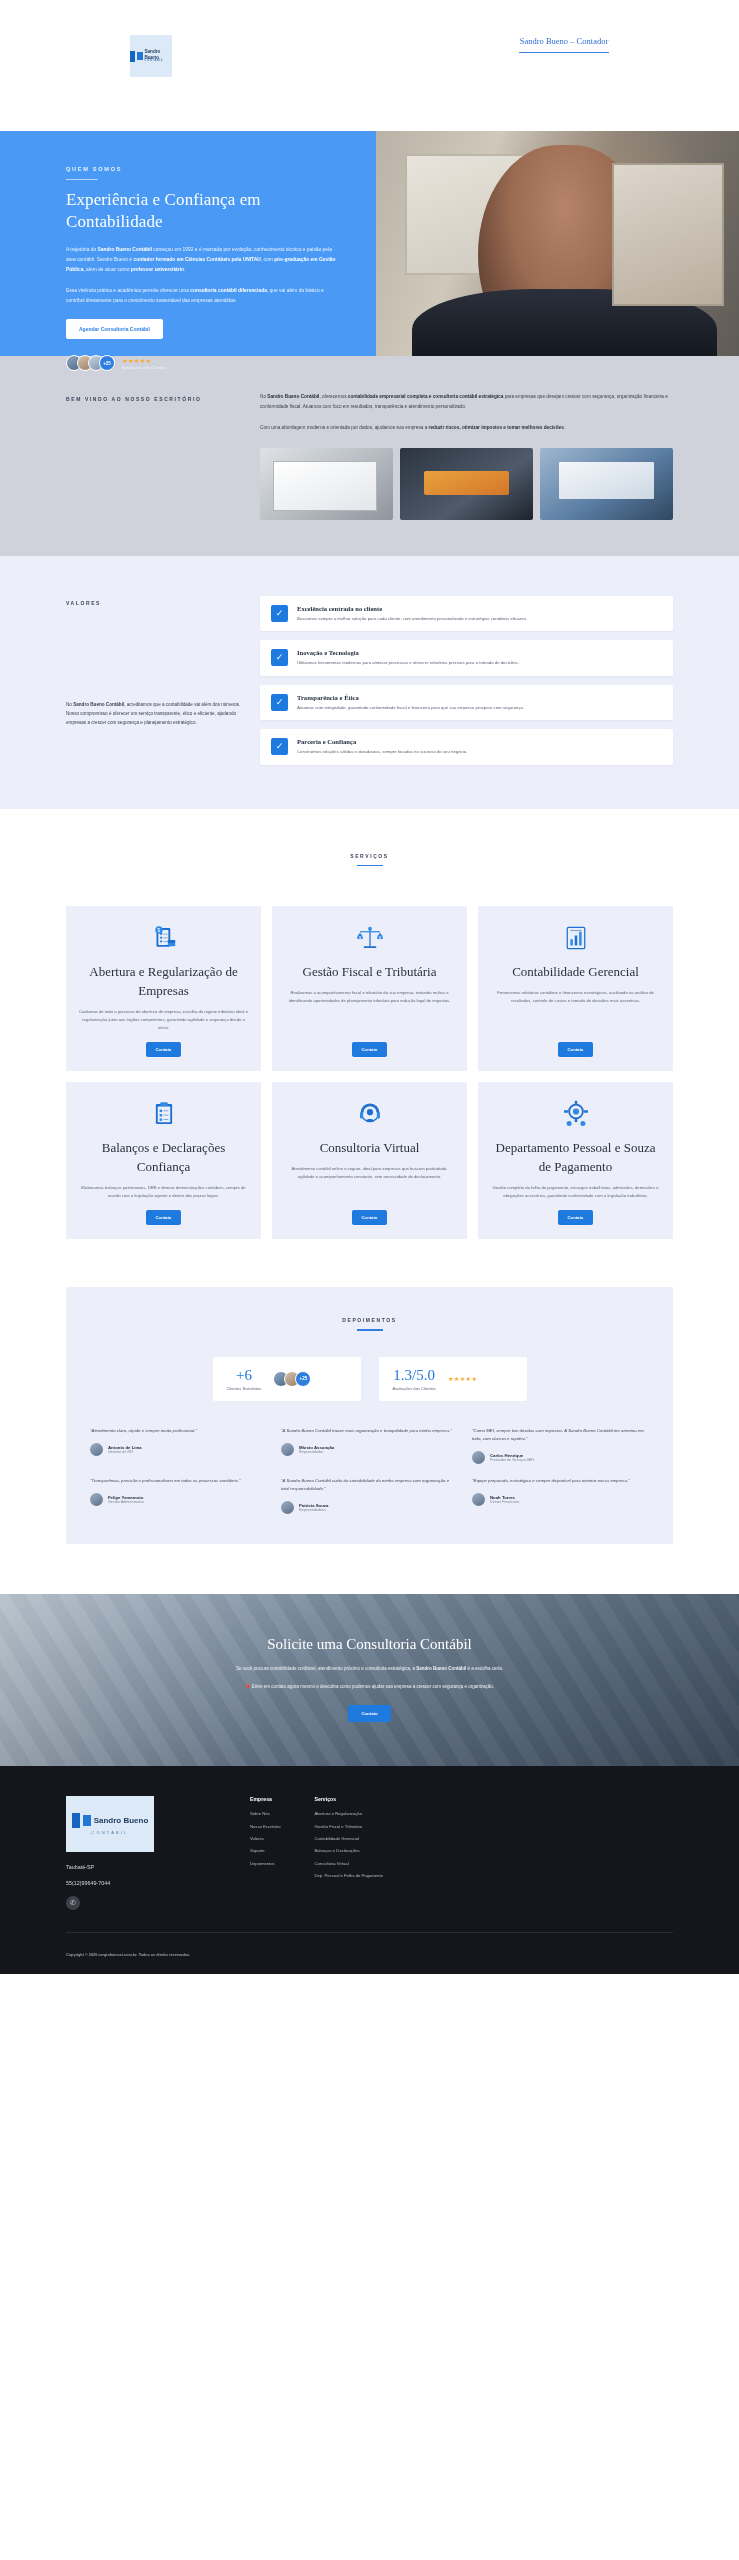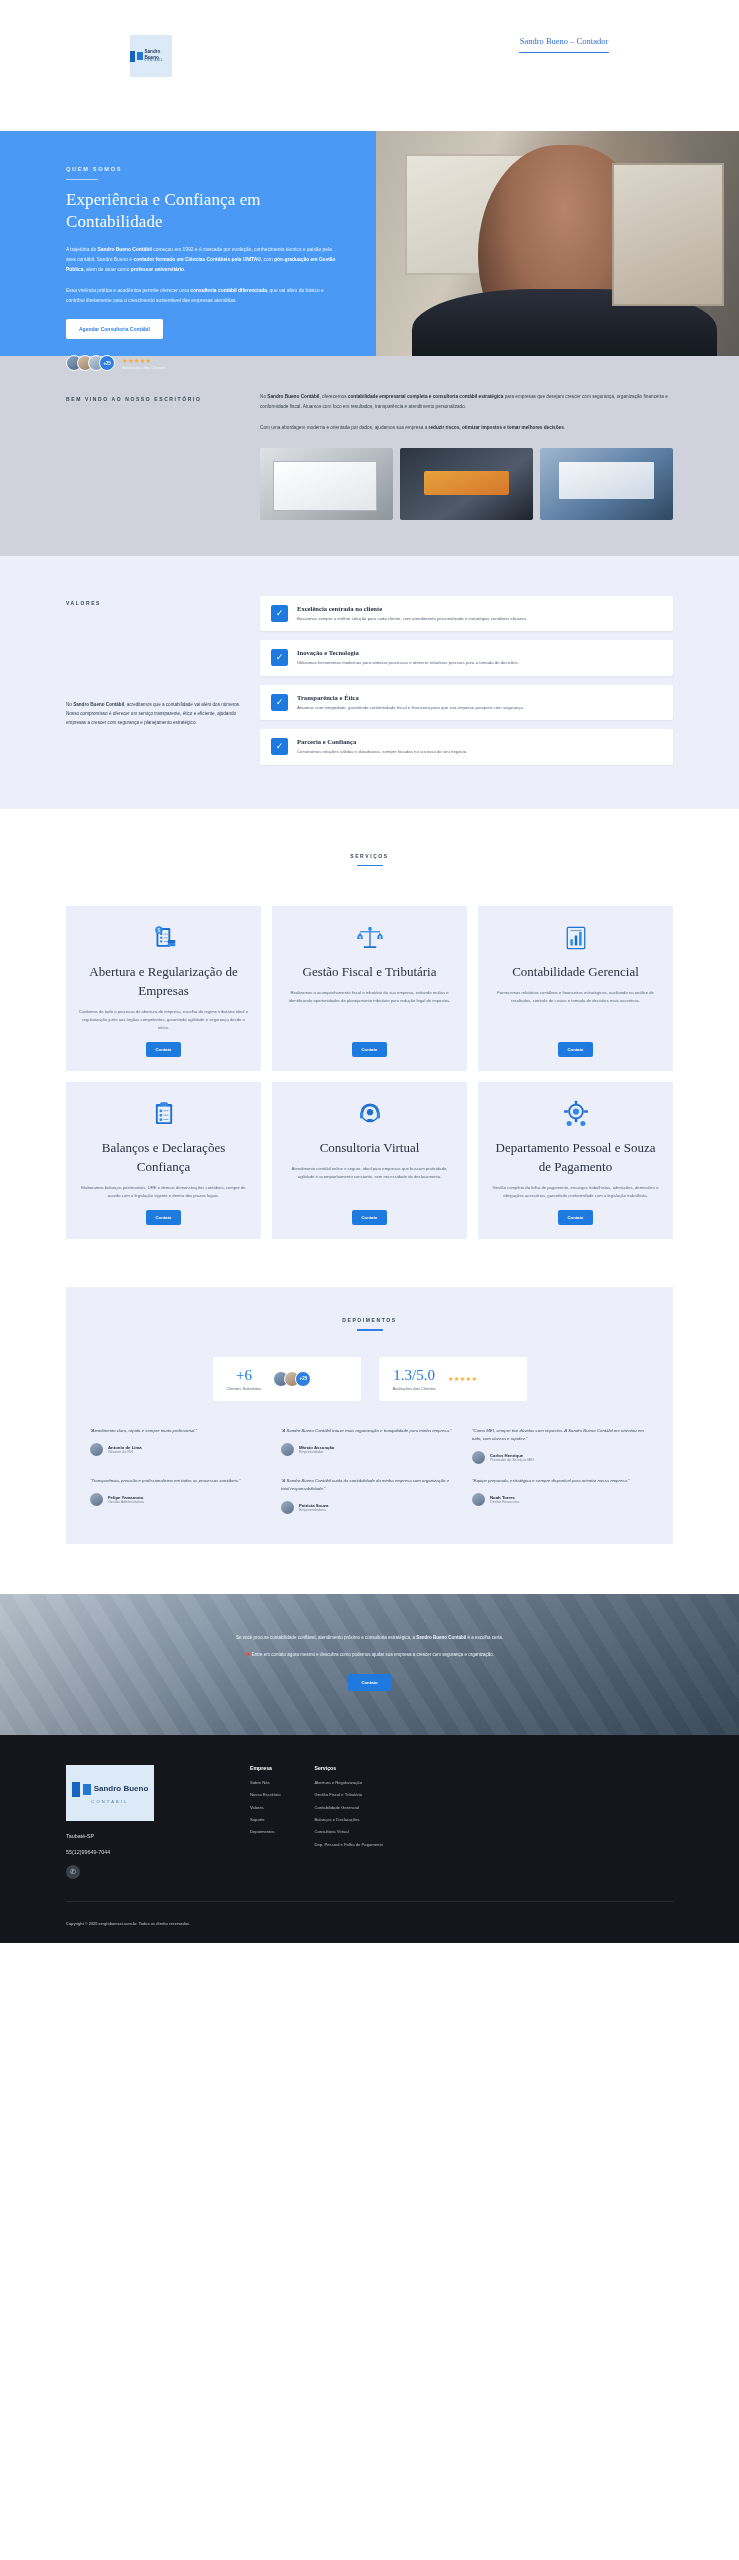--- a/index.html
+++ b/index.html
@@ -532,20 +532,21 @@
             <div class="testi-role">Diretor Financeiro</div>
               </div>
             </div>
         </div>
       </div>
     </div>
   </div>
 
   <div class="cta">
     <div class="cta-inner">
+      <h2>Solicite uma Consultoria Contábil</h2>
       <p>
         <span>Se você procura contabilidade confiável, atendimento próximo e consultoria estratégica, a </span><b>Sandro Bueno Contábil</b><span> é a escolha certa.</span>
       </p>
       <p>📌 Entre em contato agora mesmo e descubra como podemos ajudar sua empresa a crescer com segurança e organização.</p>
       <button class="cta-btn">Contato</button>
     </div>
   </div>
 
   <div class="footer">
     <div class="footer-cols">

